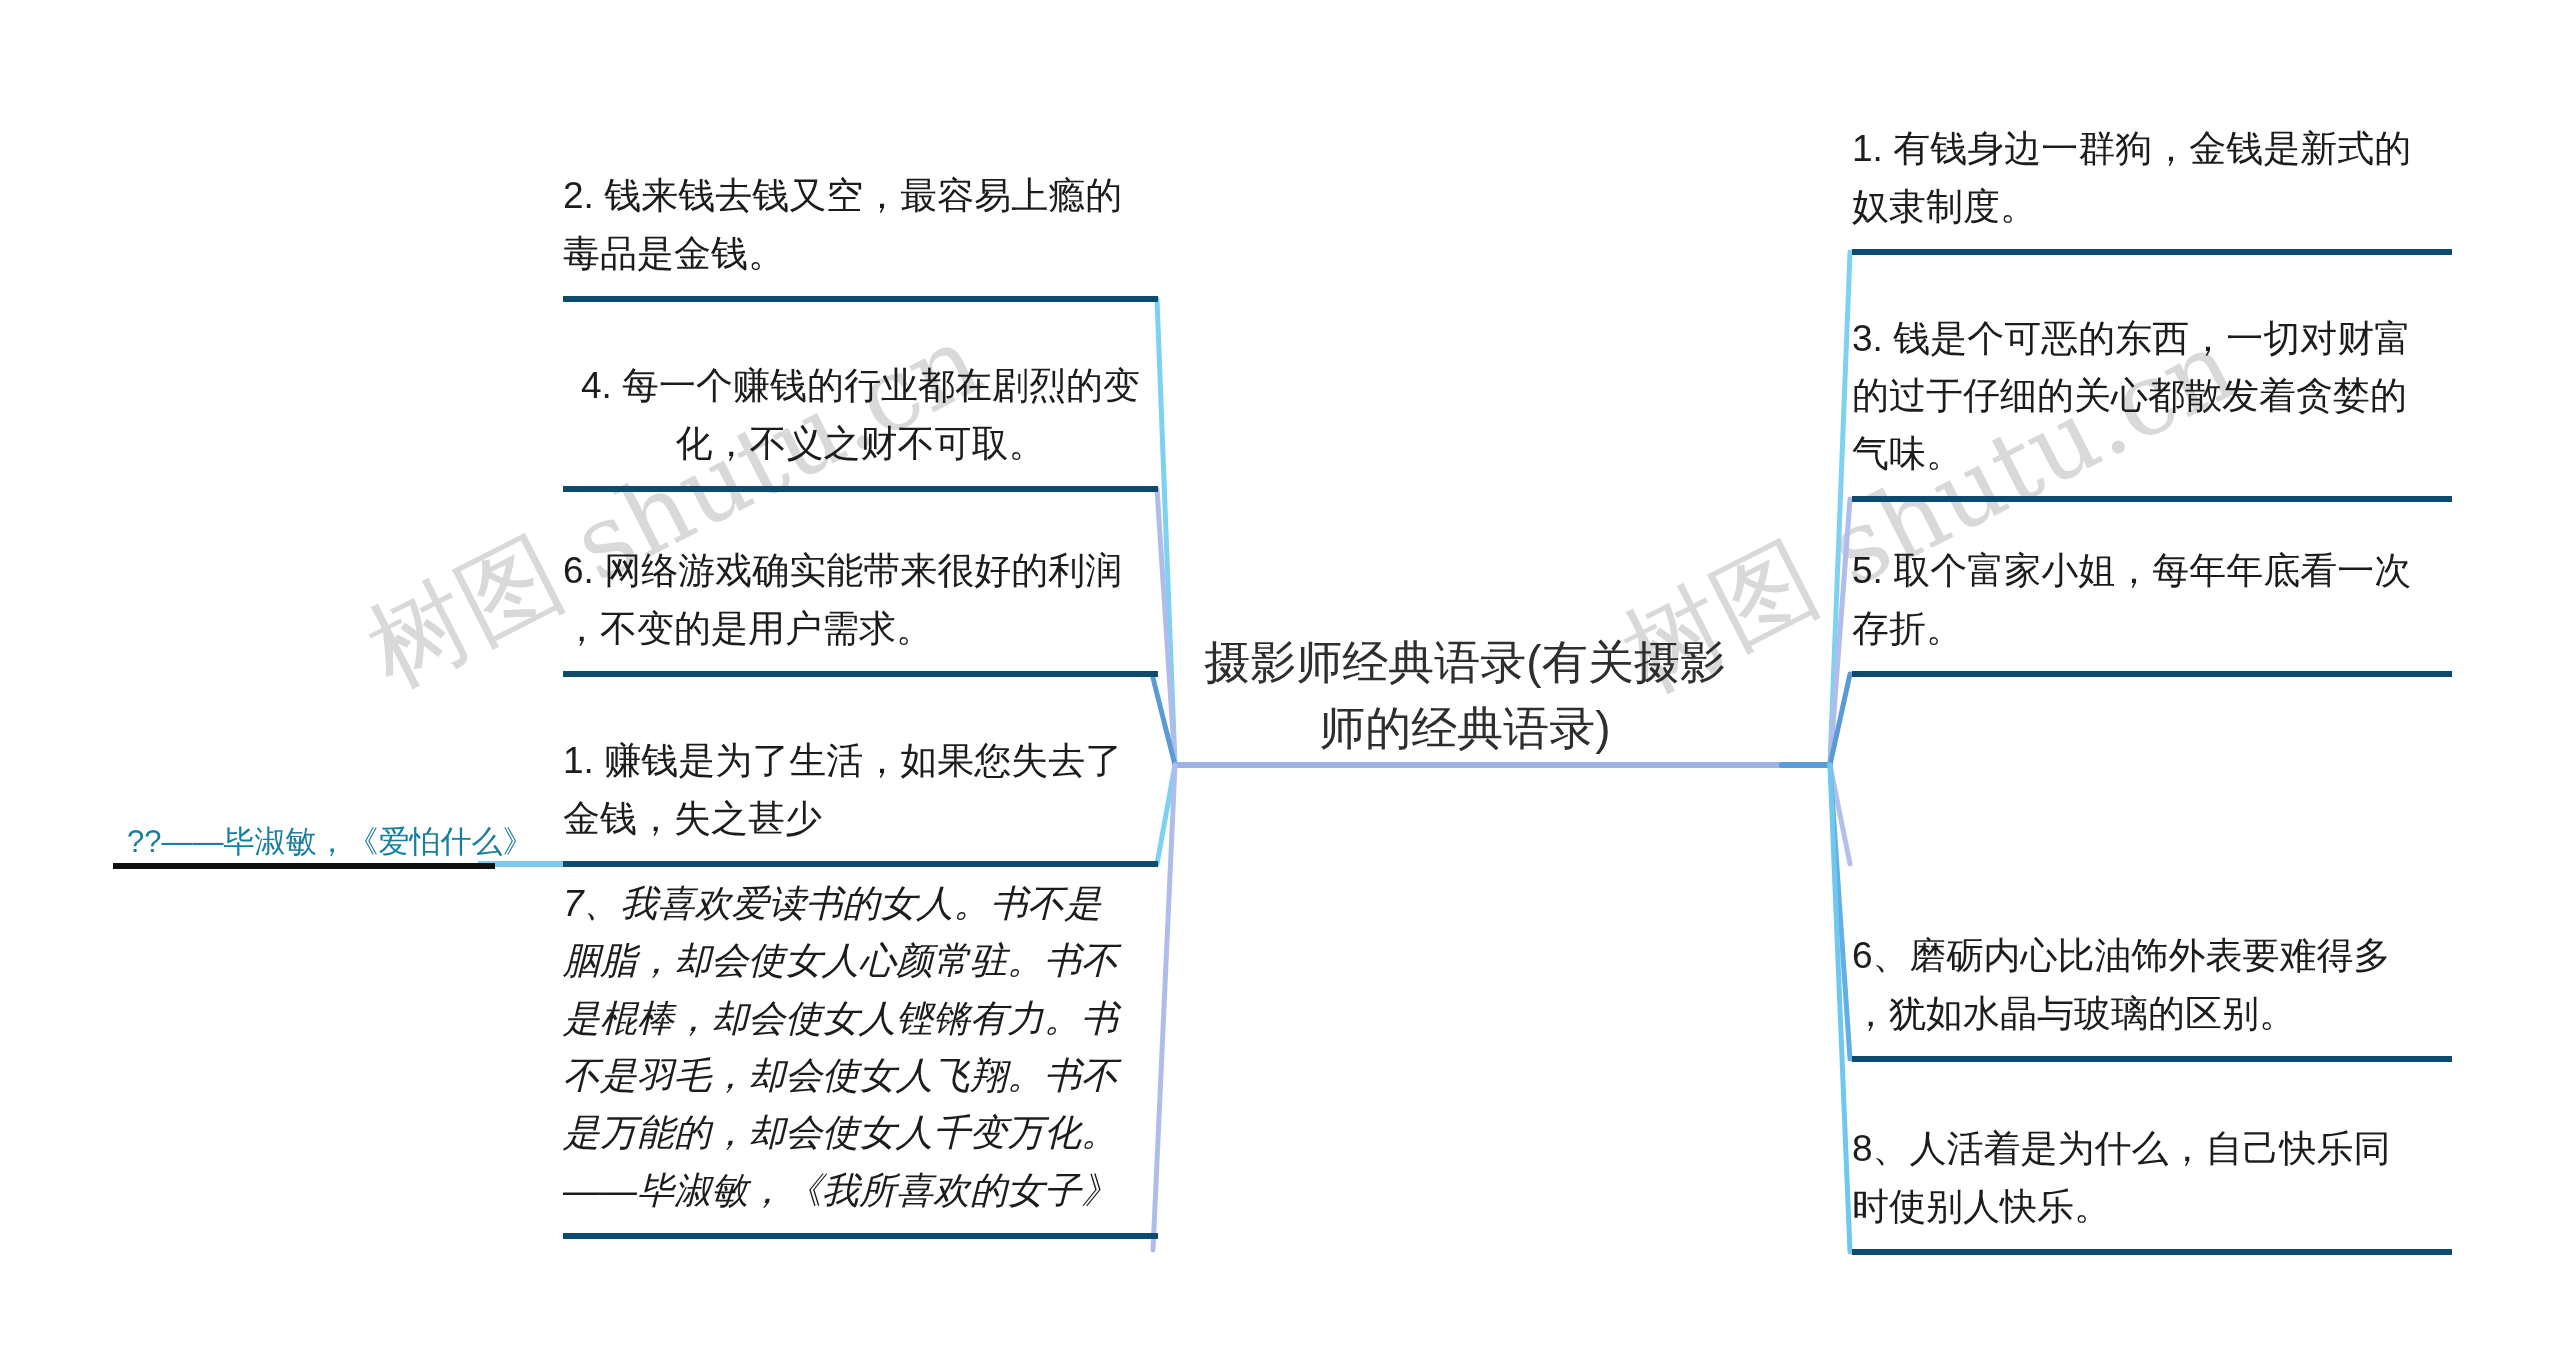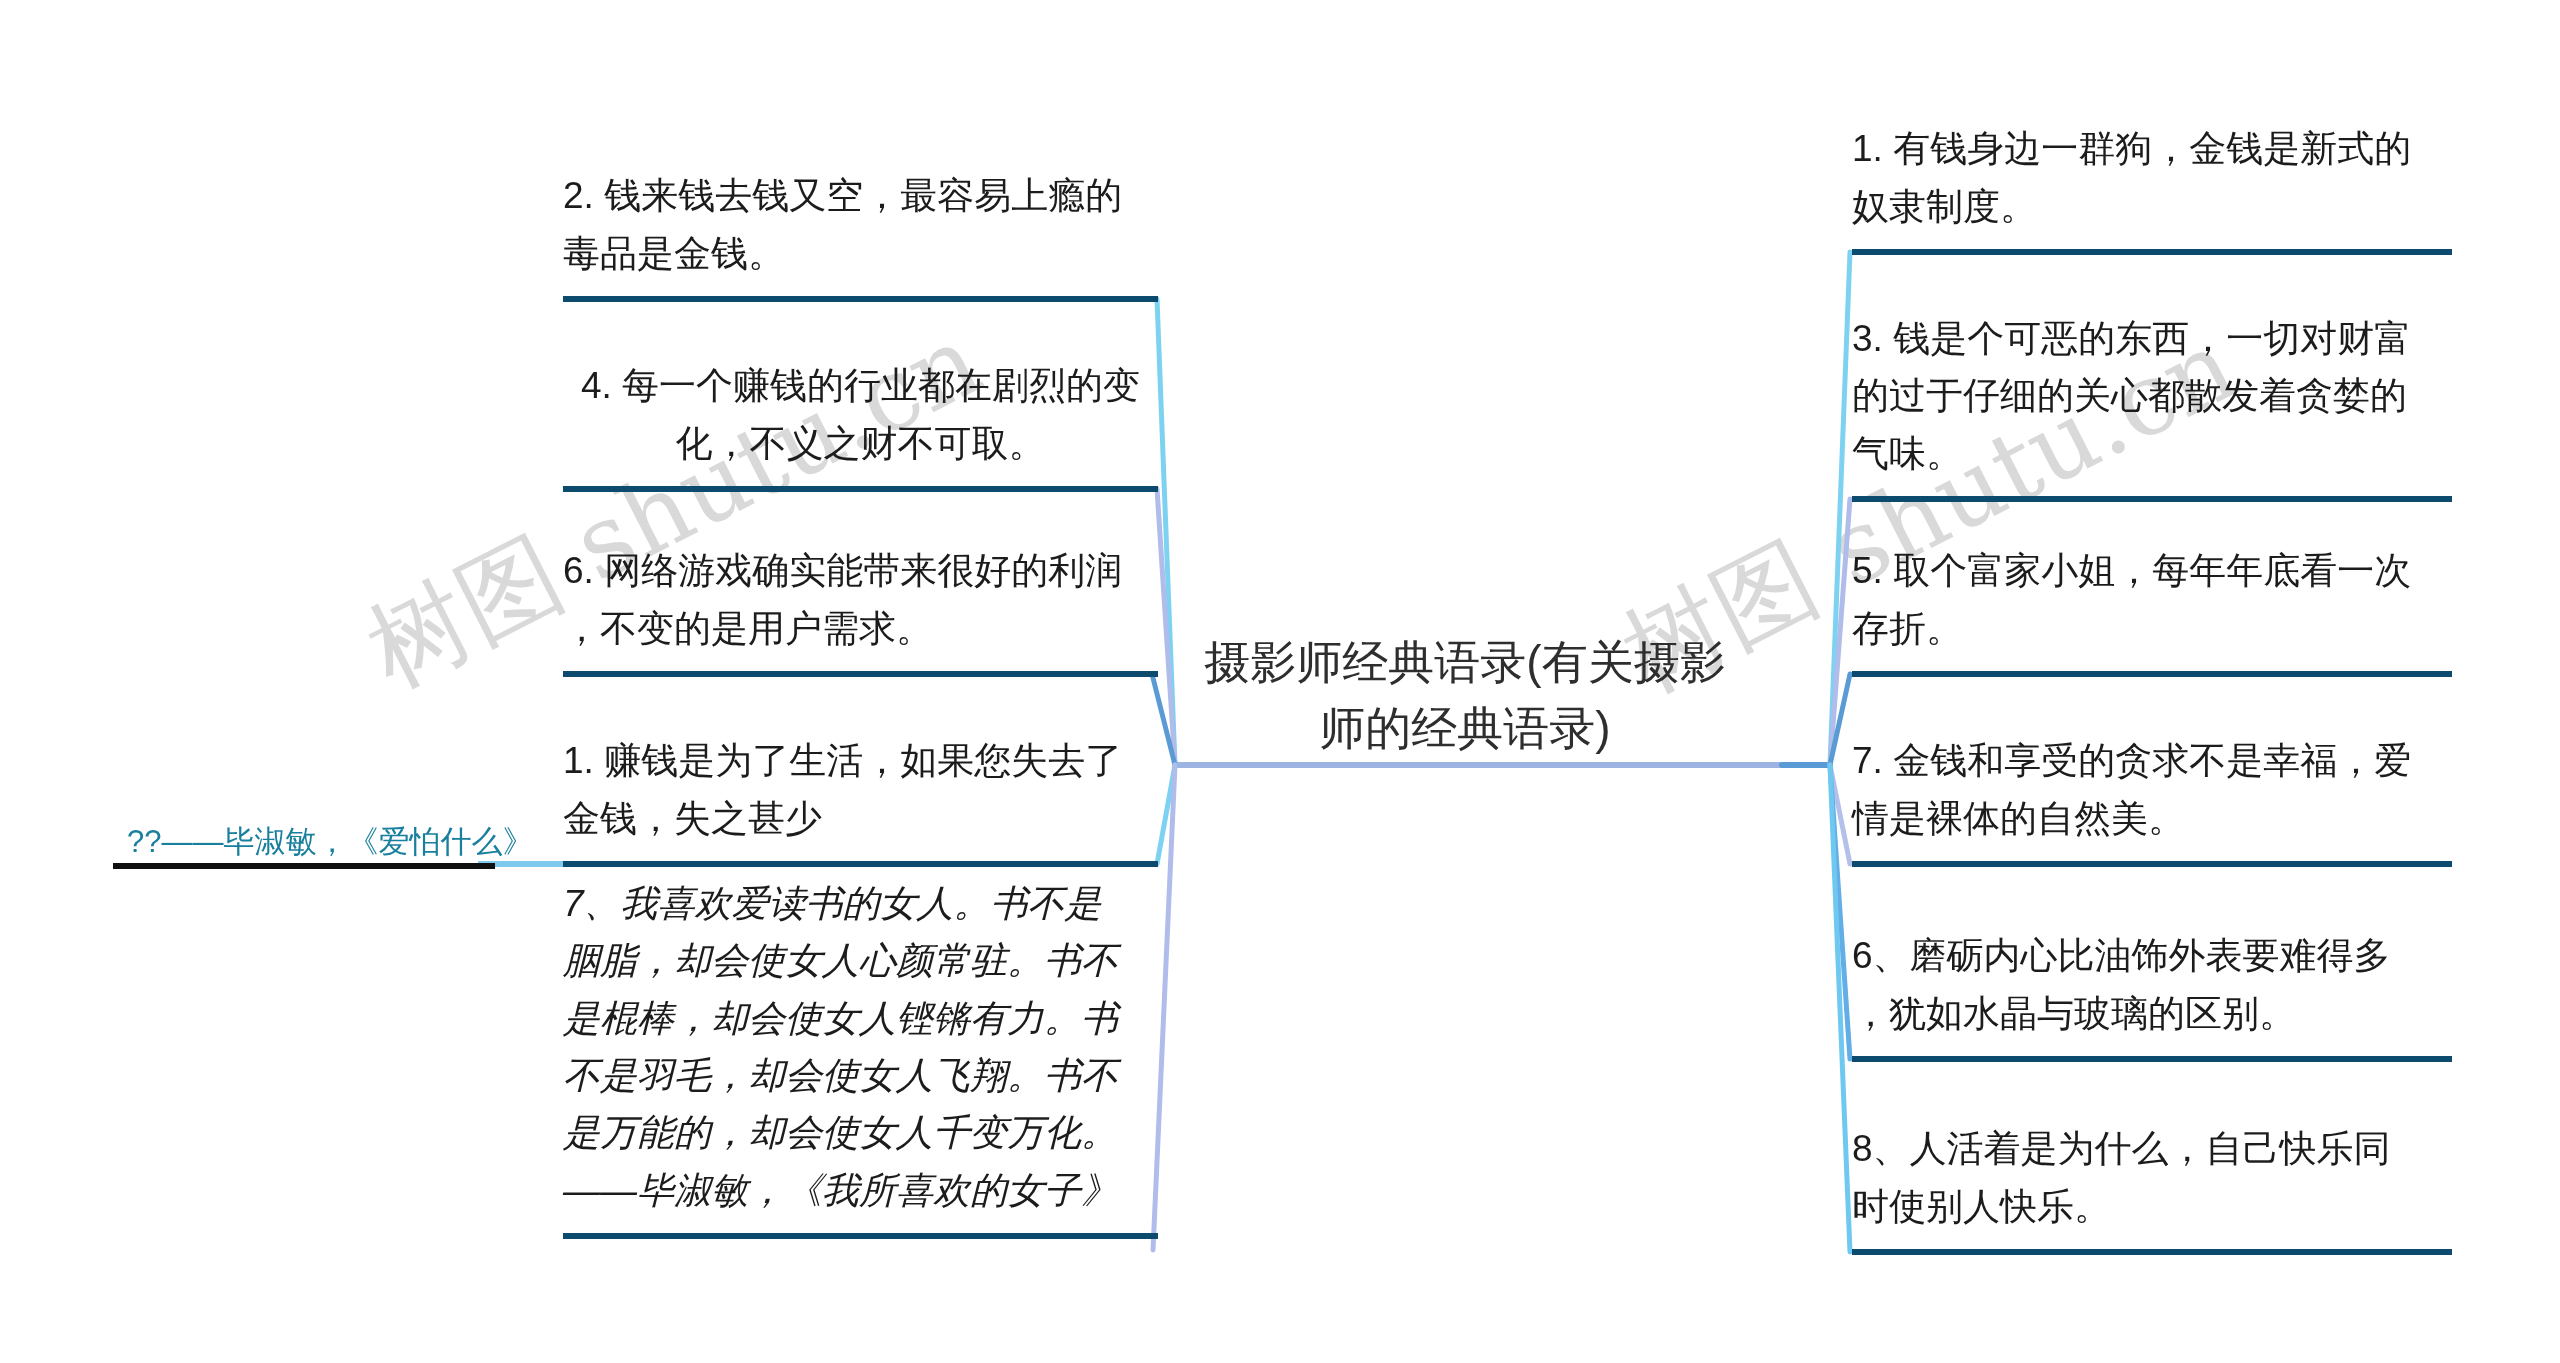--- a/index.html
+++ b/index.html
@@ -101,20 +101,18 @@
 
   <div class="subnote">??——毕淑敏，《爱怕什么》</div>
 
   <div class="node r" style="bottom:1108px;">1. 有钱身边一群狗，金钱是新式的
 奴隶制度。</div>
   <div class="node r" style="bottom:861px;">3. 钱是个可恶的东西，一切对财富
 的过于仔细的关心都散发着贪婪的
 气味。</div>
   <div class="node r" style="bottom:686px;">5. 取个富家小姐，每年年底看一次
 存折。</div>
-  <div class="node r" style="bottom:496px;">7. 金钱和享受的贪求不是幸福，爱
-情是裸体的自然美。</div>
   <div class="node r" style="bottom:301px;">6、磨砺内心比油饰外表要难得多
 ，犹如水晶与玻璃的区别。</div>
   <div class="node r" style="bottom:108px;">8、人活着是为什么，自己快乐同
 时使别人快乐。</div>
 
 </div>
 
 </body></html>

